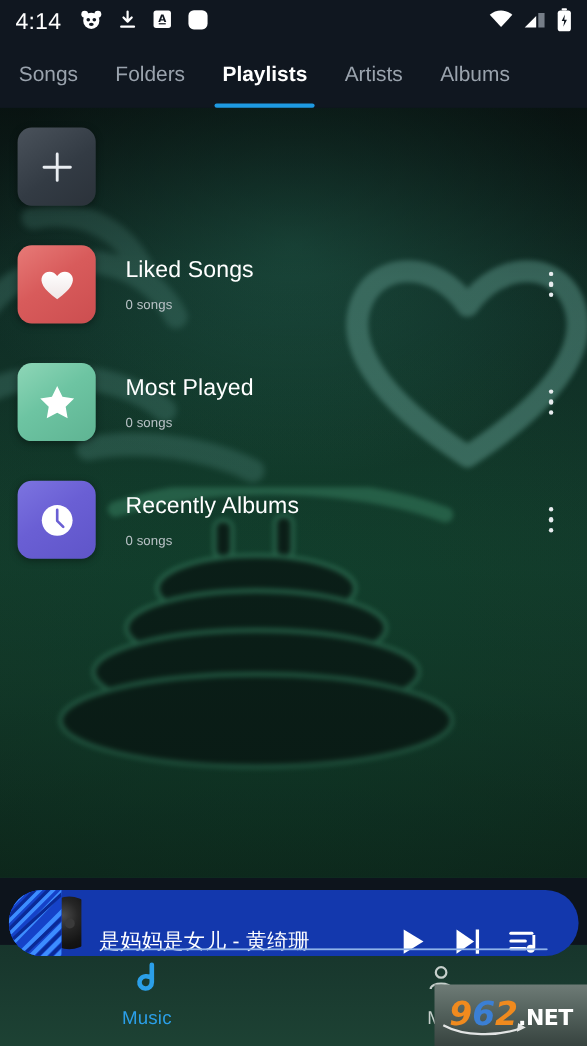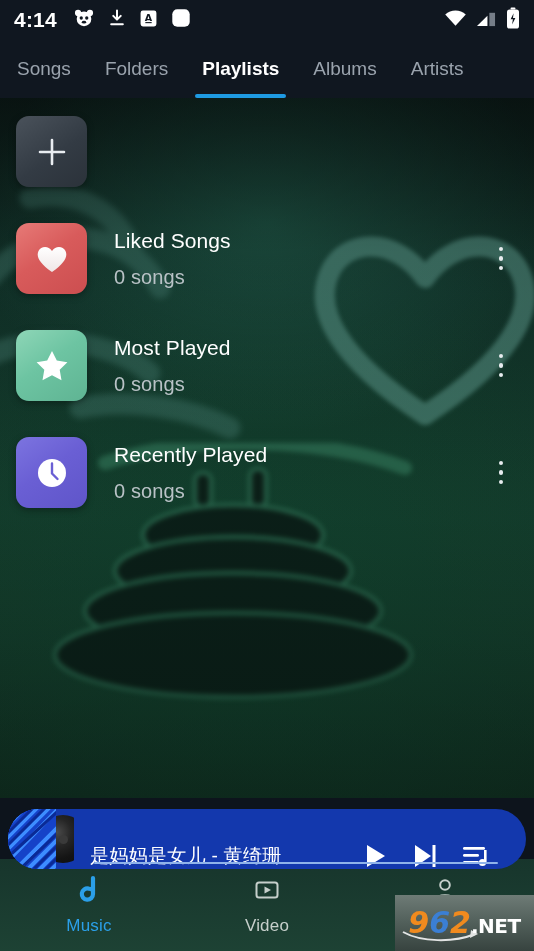--- a/index.html
+++ b/index.html
@@ -40,21 +40,21 @@
     position:absolute; left:0; top:0; width:100%; height:100%;
     background:linear-gradient(180deg, rgba(6,14,12,.55) 0%, rgba(6,16,13,.18) 22%, rgba(6,16,13,.12) 60%, rgba(6,18,14,.42) 100%);
   }
 
   
   .statusbar {
     position:absolute; left:0; top:0; width:534px; height:40px;
     display:flex; align-items:center; padding:0 14px;
     background:#101720; z-index:40;
   }
-  .sb-time { font-size:21px; font-weight:700; letter-spacing:.2px; color:#fff; }
+  .sb-time { font-size:21px; font-weight:400; letter-spacing:.2px; color:#fff; }
   .sb-left-icons { display:flex; align-items:center; gap:12px; margin-left:16px; }
   .sb-right { margin-left:auto; display:flex; align-items:center; gap:9px; }
   .sb-ic { display:block; }
 
   
   .tabs {
     position:absolute; left:0; top:40px; width:534px; height:58px;
     display:flex; align-items:center; background:#101720; z-index:30;
   }
   .tab {
@@ -80,21 +80,21 @@
     display:flex; align-items:center; justify-content:center;
     box-shadow:0 2px 7px rgba(0,0,0,.35);
   }
   .thumb.new    { background:linear-gradient(145deg,#4a525b 0%,#333b44 55%,#2b323a 100%); }
   .thumb.liked  { background:linear-gradient(145deg,#e77a77 0%,#d85b5b 45%,#cc4e50 100%); }
   .thumb.most   { background:linear-gradient(145deg,#8ed6b7 0%,#6dc4a2 45%,#5fb493 100%); }
   .thumb.recent { background:linear-gradient(145deg,#7c74e0 0%,#6a5fd4 45%,#5f55c9 100%); }
   .thumb svg { display:block; }
   .row-text { margin-left:27px; display:flex; flex-direction:column; justify-content:center; }
   .row-title { font-size:21px; color:#ffffff; line-height:1.25; letter-spacing:.1px; }
-  .row-sub { font-size:20px; color:#b9c2c6; margin-top:11px; letter-spacing:.1px; }
+  .row-sub { font-size:12px; color:#b9c2c6; margin-top:11px; letter-spacing:.1px; }
   .row-menu {
     margin-left:auto; width:34px; height:46px;
     display:flex; flex-direction:column; align-items:center; justify-content:center; gap:5px;
   }
   .row-menu i { width:4.5px; height:4.5px; border-radius:50%; background:#e8ecef; display:block; }
 
   
   .player {
     position:absolute; left:8px; bottom:82px; width:518px; height:60px;
     background:#1338ad; border-radius:30px; display:flex; align-items:flex-end;
@@ -255,24 +255,24 @@
       <span>Songs</span>
     </div>
     <div class="tab">
       <span>Folders</span>
     </div>
     <div class="tab active">
       <span>Playlists</span>
       <span class="underline"></span>
     </div>
     <div class="tab">
+      <span>Artists</span>
+    </div>
+    <div class="tab">
       <span>Albums</span>
-    </div>
-    <div class="tab">
-      <span>Artists</span>
     </div>
   </div>
 
   <div class="list">
 
     <div class="row">
       <div class="thumb new">
         <span>
           <svg width="36" height="36" viewBox="0 0 36 36">
               <path d="M18 6v24M6 18h24" stroke="#e9edf1" stroke-width="2.6" stroke-linecap="round"></path>
@@ -328,21 +328,21 @@
     <div class="row">
       <div class="thumb recent">
         <span>
           <svg width="34" height="34" viewBox="0 0 34 34">
               <circle cx="17" cy="17" r="14" fill="#ffffff"></circle>
               <path d="M17 7.5 V17.5 L22.5 23" stroke="#6a5fd4" stroke-width="2.4" fill="none" stroke-linecap="round" stroke-linejoin="round"></path>
             </svg>
         </span>
       </div>
       <div class="row-text">
-        <span class="row-title">Recently Played</span>
+        <span class="row-title">Recently Albums</span>
         <span class="row-sub">0 songs</span>
       </div>
       <div class="row-menu">
           <i></i>
           <i></i>
           <i></i>
         </div>
     </div>
 
   </div>
@@ -396,29 +396,20 @@
       <span>
         <svg width="30" height="30" viewBox="0 0 30 30">
             <path d="M19 3 L19 19 A5.6 5.6 0 1 1 14.6 13.6 A5.6 5.6 0 0 1 19 15.6" fill="none" stroke="#2b9fe8" stroke-width="4.2" stroke-linecap="round"></path>
           </svg>
       </span>
       <span class="nav-label">Music</span>
     </div>
     <div class="nav-item">
       <span>
         <svg width="30" height="30" viewBox="0 0 30 30">
-            <rect x="4.5" y="7.5" width="21" height="15" rx="2.5" fill="none" stroke="#c6cfcb" stroke-width="2"></rect>
-            <path d="M12.5 11.5 L19 15 L12.5 18.5 Z" fill="#c6cfcb"></path>
-          </svg>
-      </span>
-      <span class="nav-label">Video</span>
-    </div>
-    <div class="nav-item">
-      <span>
-        <svg width="30" height="30" viewBox="0 0 30 30">
             <circle cx="15" cy="10" r="4.8" fill="none" stroke="#c6cfcb" stroke-width="2"></circle>
             <path d="M5.5 25 C 5.5 18.5, 24.5 18.5, 24.5 25" fill="none" stroke="#c6cfcb" stroke-width="2"></path>
           </svg>
       </span>
       <span class="nav-label">Me</span>
     </div>
   </div>
 
   <div class="watermark">
     <div class="wm-row1">

